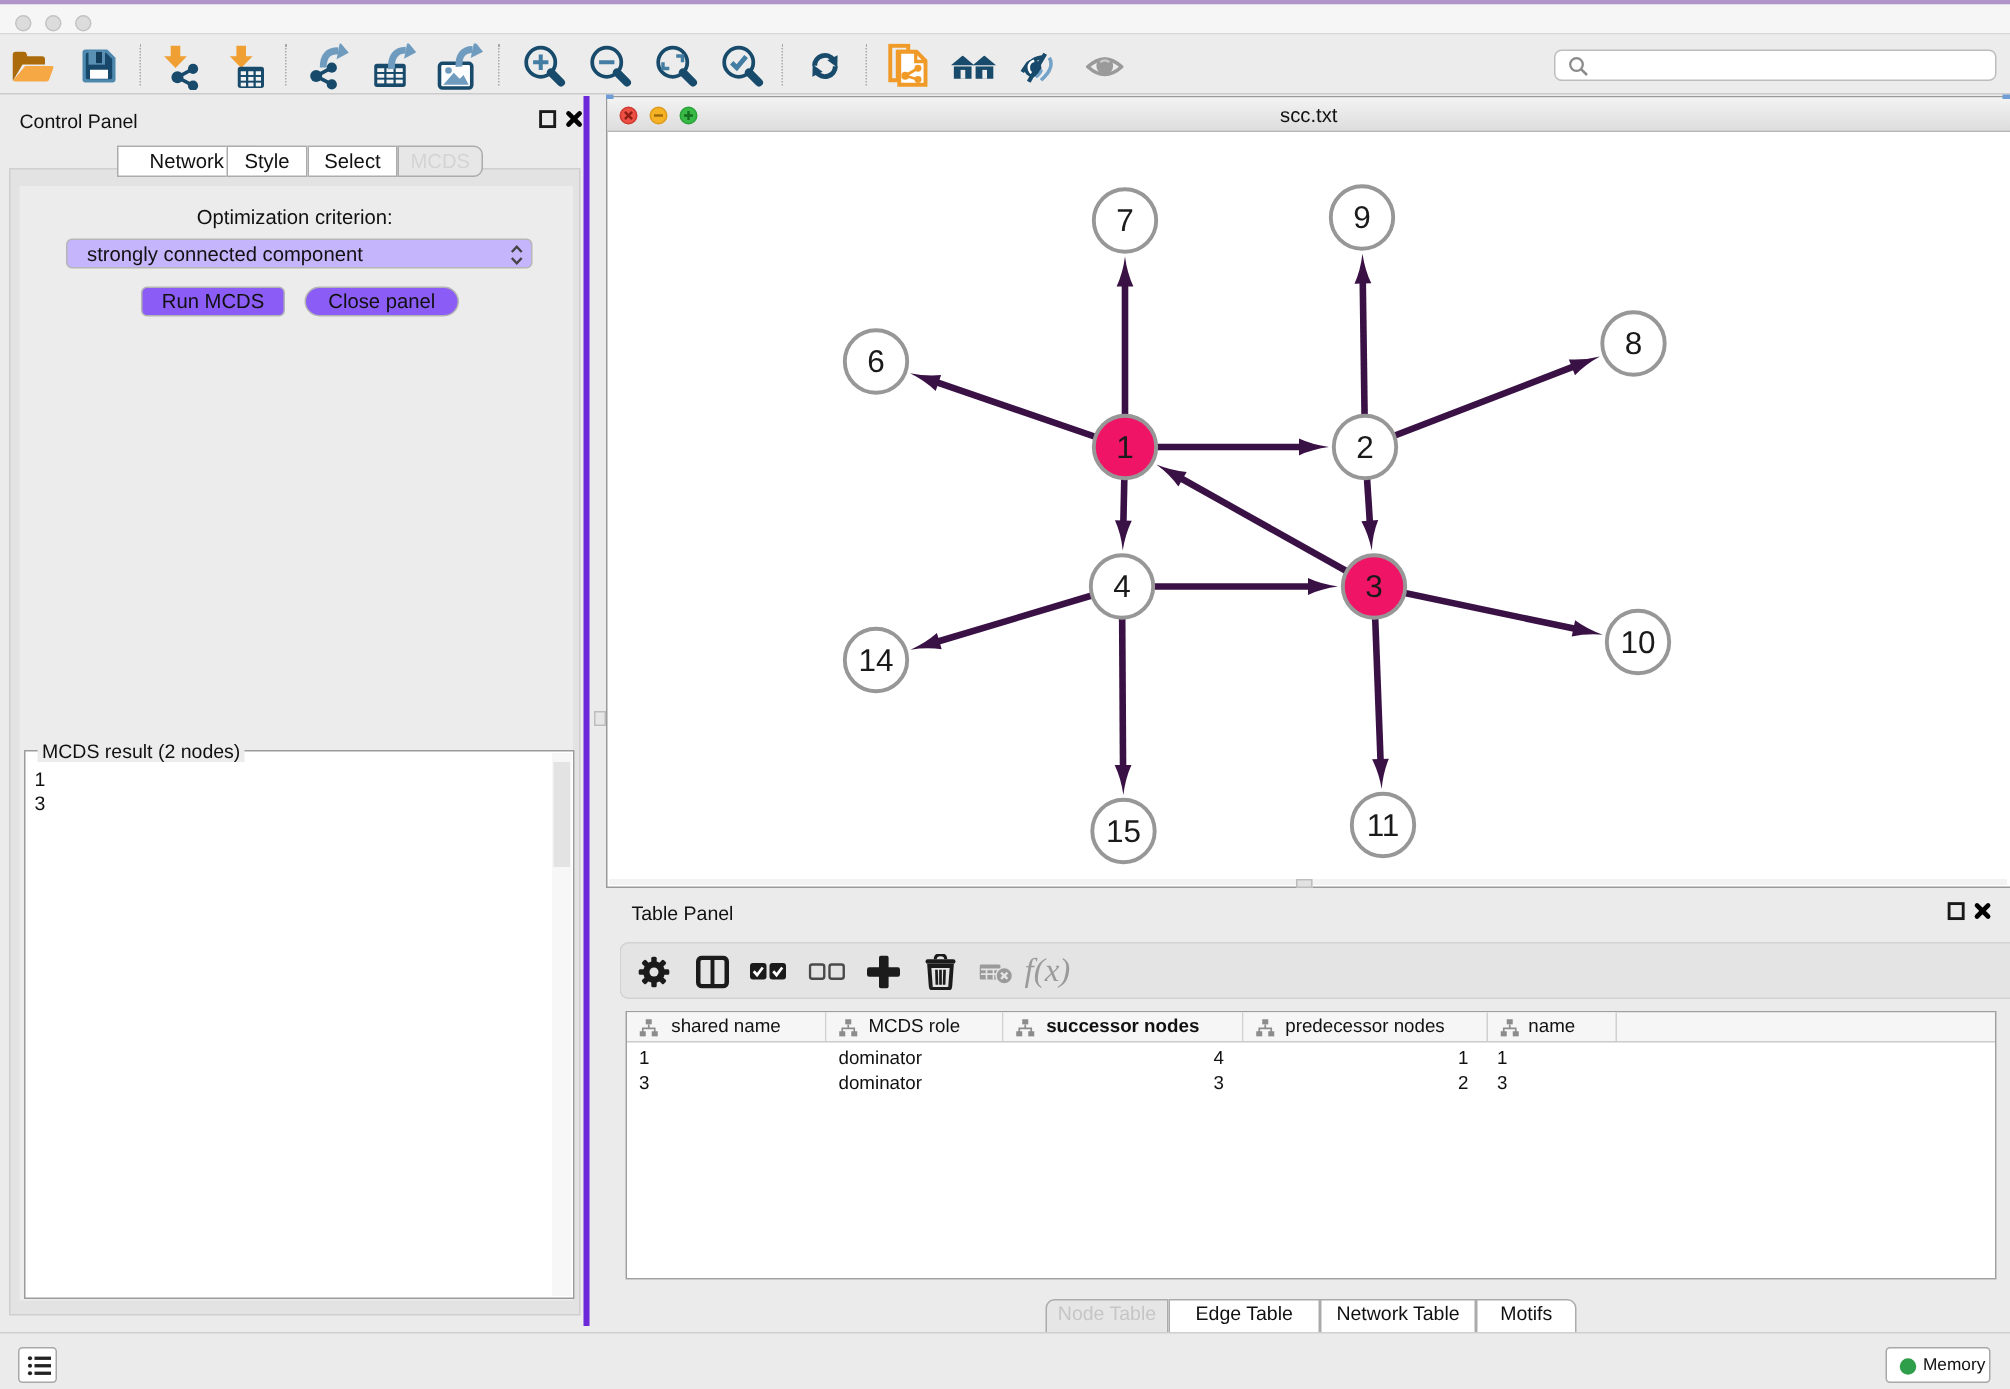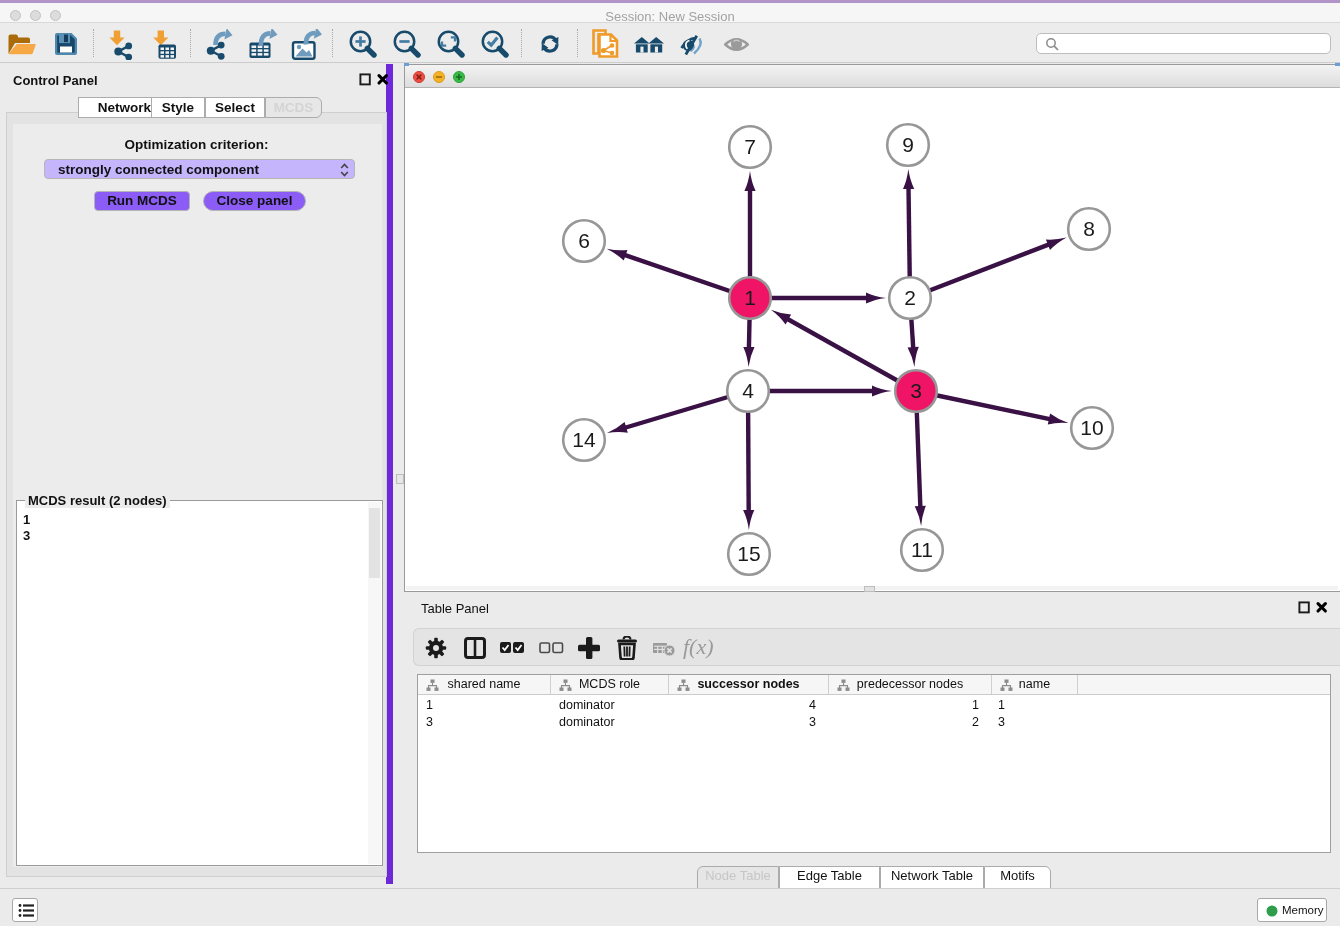--- a/index.html
+++ b/index.html
@@ -11,21 +11,21 @@
 #topline { left:0; top:0; width:1340px; height:3px; background:#b195c9; }
 #titlebar { left:0; top:3px; width:1340px; height:20px; background:#f6f6f6; border-bottom:1px solid #d8d8d8; }
 .tl-circle { position:absolute; width:11px; height:11px; border-radius:50%; background:#dcdcdc; border:1px solid #c3c3c3; top:7px; }
 #apptitle { position:absolute; width:100%; text-align:center; top:6px; font-size:13px; color:#a2a2a2; }
 #toolbar { left:0; top:23px; width:1340px; height:40px; background:#ececec; border-bottom:1px solid #cccccc; }
 .tbi { position:absolute; top:29px; }
 .tsep { position:absolute; top:6px; width:1px; height:28px; border-left:1px dotted #a8a8a8; }
 #searchbox { position:absolute; left:1036px; top:10px; width:295px; height:21px; background:#ffffff; border:1px solid #bdbdbd; border-radius:5px; }
 
 
-#cpanel { left:0; top:64px; width:393px; height:820px; background:#ebebeb; border-right:7px solid #6d28d9;font-weight:bold; }
+#cpanel { left:0; top:64px; width:393px; height:820px; background:#ebebeb; border-right:4px solid #6d28d9; }
 .panel-title { font-size:13px; color:#111; }
 .wbtn { position:absolute; } 
 .tab { position:absolute; top:33px; height:21px; background:#ffffff; border:1px solid #acacac; font-size:13.5px; color:#111; text-align:center; line-height:19px; }
 #cp-content { position:absolute; left:6px; top:48px; width:381px; height:765px; background:#e3e3e3; border:1px solid #cfcfcf; }
 #cp-inner { position:absolute; left:6px; top:11px; width:369px; height:743px; background:#ececec; }
 #optlabel { position:absolute; left:0; top:73px; width:393px; text-align:center; font-size:13.5px; color:#111; }
 #optselect { position:absolute; left:44px; top:95px; width:311px; height:20px; background:#c4b5fd; border:1px solid #b6b6b6; border-radius:4px; font-size:13.5px; color:#111; line-height:19px; padding-left:13px; }
 .btn { position:absolute; top:127px; height:20px; background:#8b5cf6; border:1px solid #b4b4b4; border-radius:4px; font-size:13.5px; color:#111; text-align:center; line-height:18px; }
 #mcdsbox { position:absolute; left:16px; top:436px; width:367px; height:366px; background:#ffffff; border:1px solid #9b9b9b; }
 #mcdslegend { position:absolute; left:25px; top:429px; background:#ececec; font-size:13px; color:#111; padding:0 3px; }
@@ -51,21 +51,20 @@
 #listbtn { position:absolute; left:12px; top:9px; width:26px; height:24px; background:#ffffff; border:1px solid #a8a8a8; border-radius:3px; }
 #membtn { position:absolute; left:1257px; top:9px; width:70px; height:24px; background:#ffffff; border:1px solid #a8a8a8; border-radius:3px; font-size:11.5px; color:#111; }
 </style>
 </head>
 <body>
 <div class="abs" id="topline"></div>
 <div class="abs" id="titlebar">
   <div class="tl-circle" style="left:10px;"></div>
   <div class="tl-circle" style="left:30px;"></div>
   <div class="tl-circle" style="left:50px;"></div>
-  <div id="apptitle">Session: New Session</div>
 </div>
 <div class="abs" id="toolbar">
   <div class="tsep" style="left:93px;"></div>
     <div class="tsep" style="left:190px;"></div>
     <div class="tsep" style="left:332px;"></div>
     <div class="tsep" style="left:521px;"></div>
     <div class="tsep" style="left:577px;"></div>
 <svg class="tbi" style="left:8px;top:10px;" width="28" height="22" viewBox="0 0 28 22">
       <path d="M0.5 21 L0.5 3.5 Q0.5 1.5 2.5 1.5 L8 1.5 Q9.5 1.5 9.8 3 L10.2 4.5 L20 4.5 Q22 4.5 22 6.5 L22 10 L7 10 Z" fill="#ab6b0b"></path>
       <path d="M8.8 11 L26.8 11 Q28 11 27.6 12.2 L24.8 20 Q24.4 21.3 23 21.3 L2 21.3 Q0.6 21.3 1.2 20 Z" fill="#f5a843"></path>
@@ -241,20 +240,21 @@
     <div class="mac" style="left:28px;background:#f6b225;border:1px solid #dd9b1c;">
         <svg width="10" height="10" viewBox="0 0 10 10" style="position:absolute;left:0;top:0;">
           <path d="M2 5 L8 5" stroke="#9a6a0a" stroke-width="1.6"></path>
         </svg>
       </div>
     <div class="mac" style="left:48px;background:#39ba47;border:1px solid #2ba238;">
         <svg width="10" height="10" viewBox="0 0 10 10" style="position:absolute;left:0;top:0;">
           <path d="M2 5 L8 5 M5 2 L5 8" stroke="#156e20" stroke-width="1.6"></path>
         </svg>
       </div>
+    <span>scc.txt</span>
   </div>
   <svg id="graph" style="position:absolute;left:0;top:24px;" width="934" height="503" viewBox="405 88 934 503">
 <line x1="750.0" y1="297.0" x2="750.0" y2="188.0" stroke="#3a1145" stroke-width="4.4"></line>
 <path d="M750.0 170.0 Q751.4 181.0 755.6 190.0 L744.4 190.0 Q748.6 181.0 750.0 170.0 Z" fill="#3a1145"></path>
 <line x1="750.0" y1="297.0" x2="623.7" y2="253.6" stroke="#3a1145" stroke-width="4.4"></line>
 <path d="M606.7 247.8 Q617.6 250.0 627.4 249.0 L623.8 259.6 Q616.6 252.7 606.7 247.8 Z" fill="#3a1145"></path>
 <line x1="750.0" y1="297.0" x2="868.0" y2="297.0" stroke="#3a1145" stroke-width="4.4"></line>
 <path d="M886.0 297.0 Q875.0 298.4 866.0 302.6 L866.0 291.4 Q875.0 295.6 886.0 297.0 Z" fill="#3a1145"></path>
 <line x1="750.0" y1="297.0" x2="748.9" y2="348.0" stroke="#3a1145" stroke-width="4.4"></line>
 <path d="M748.5 366.0 Q747.4 355.0 743.3 345.9 L754.5 346.1 Q750.2 355.0 748.5 366.0 Z" fill="#3a1145"></path>

